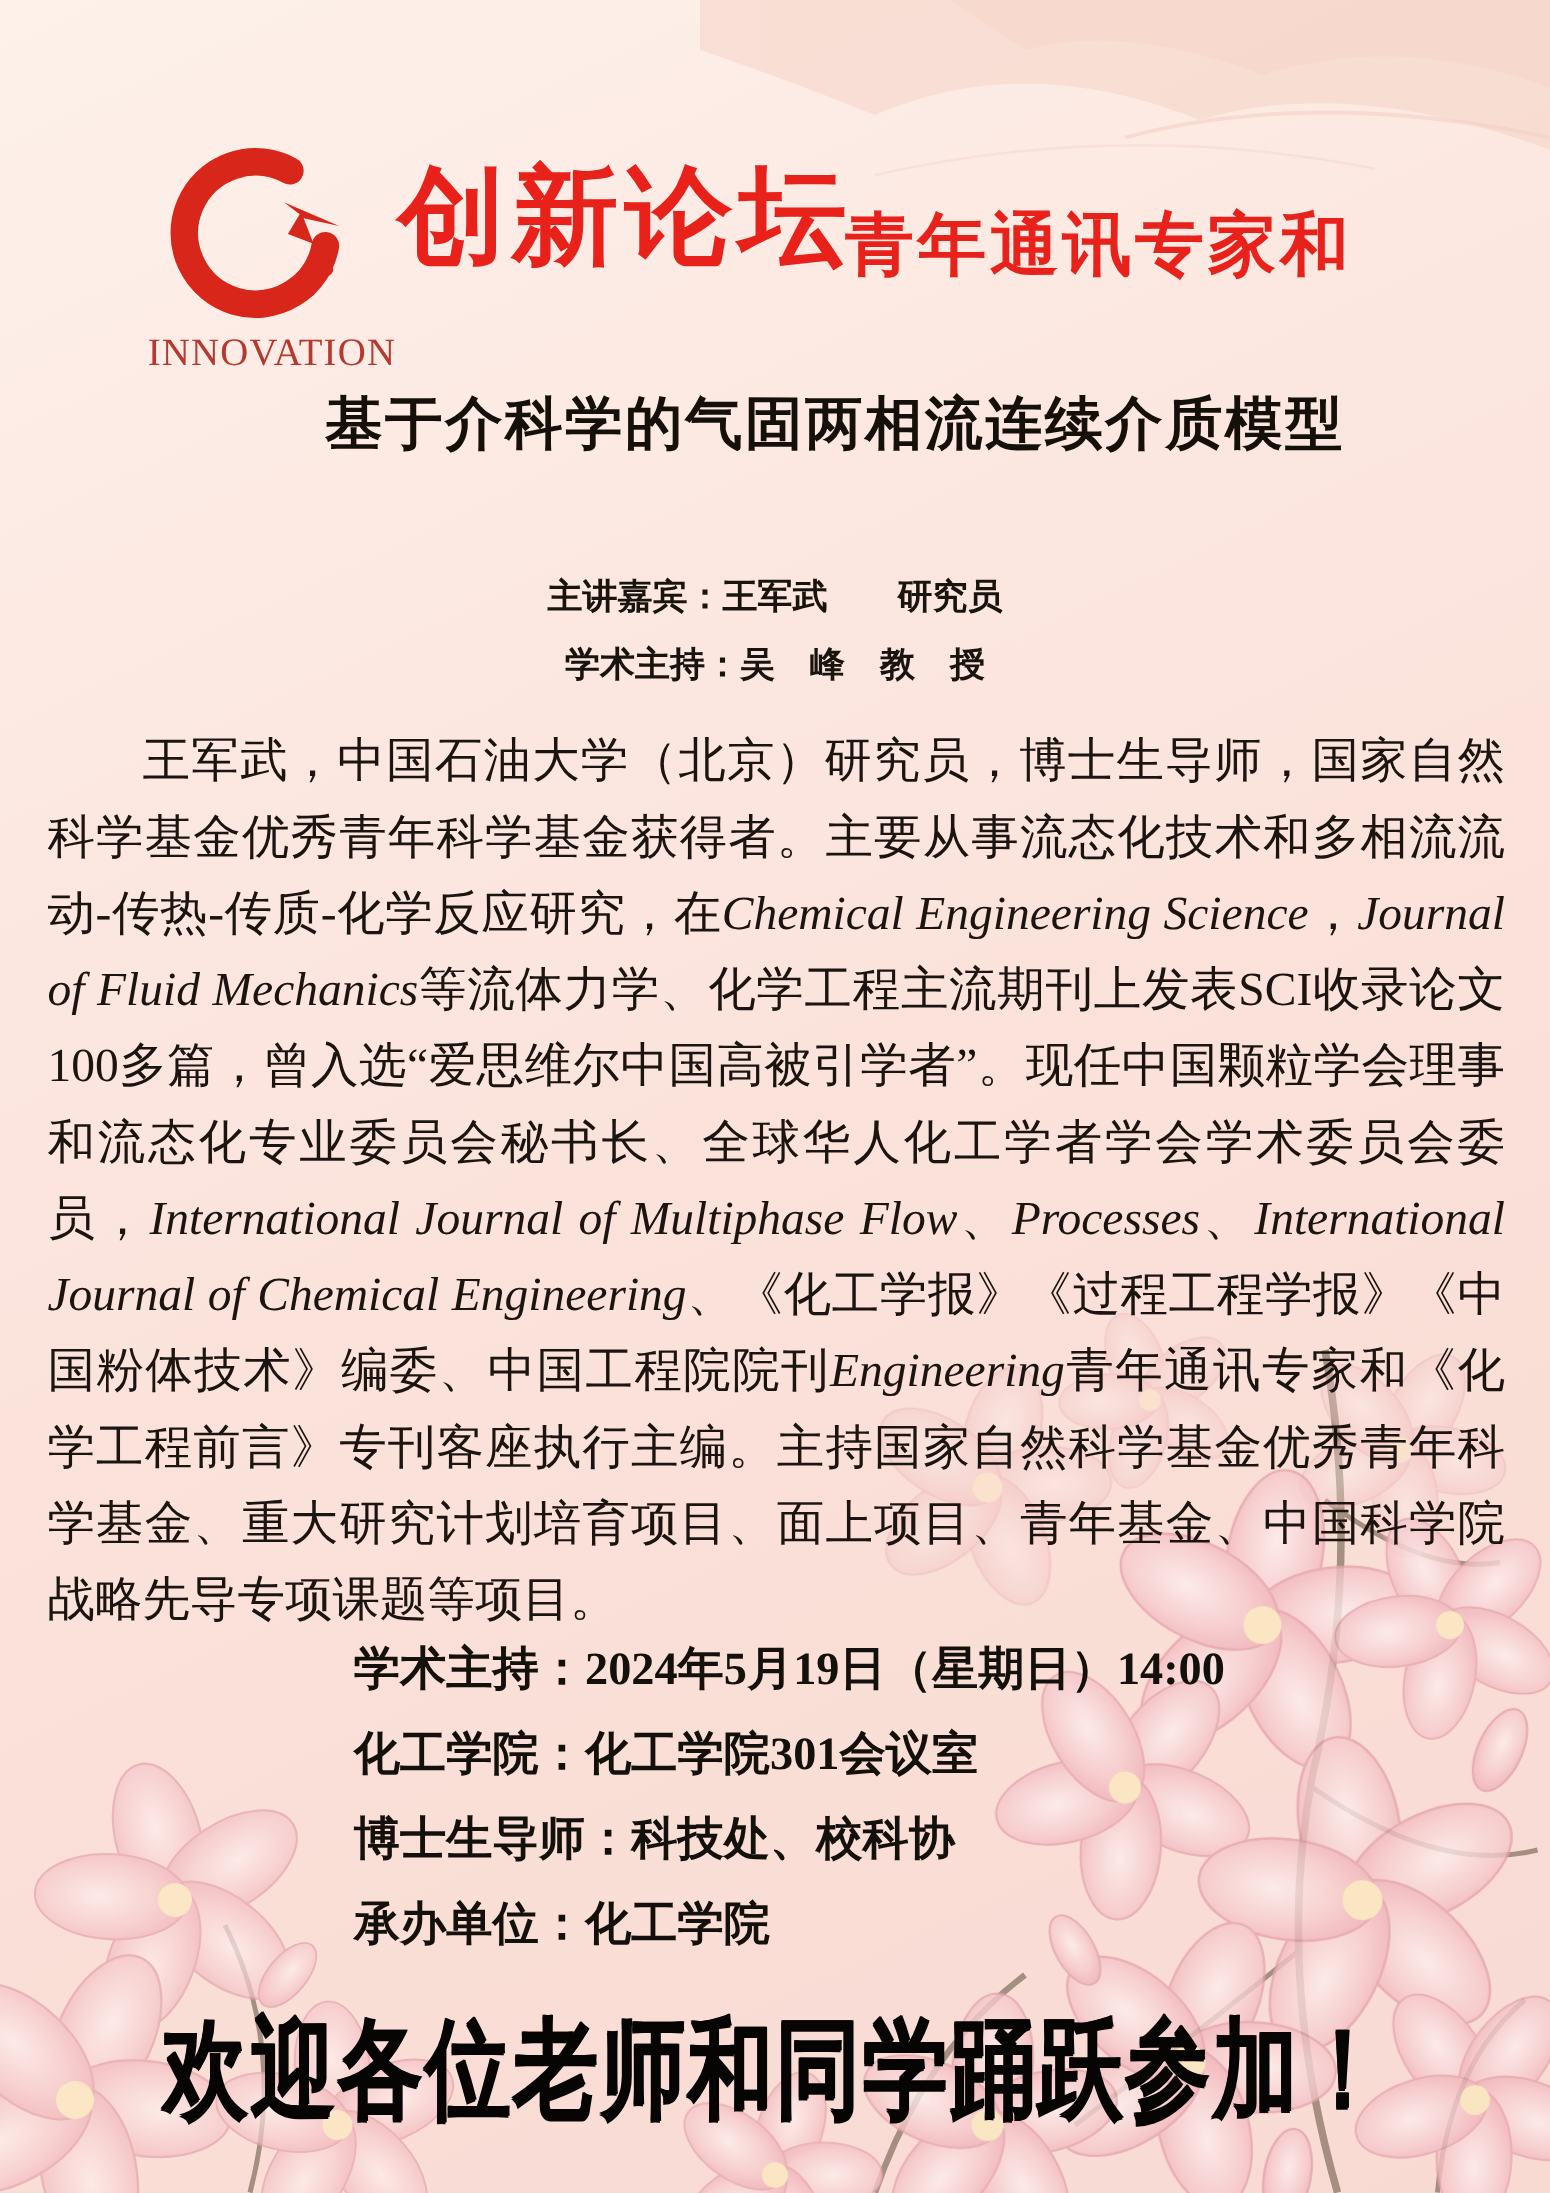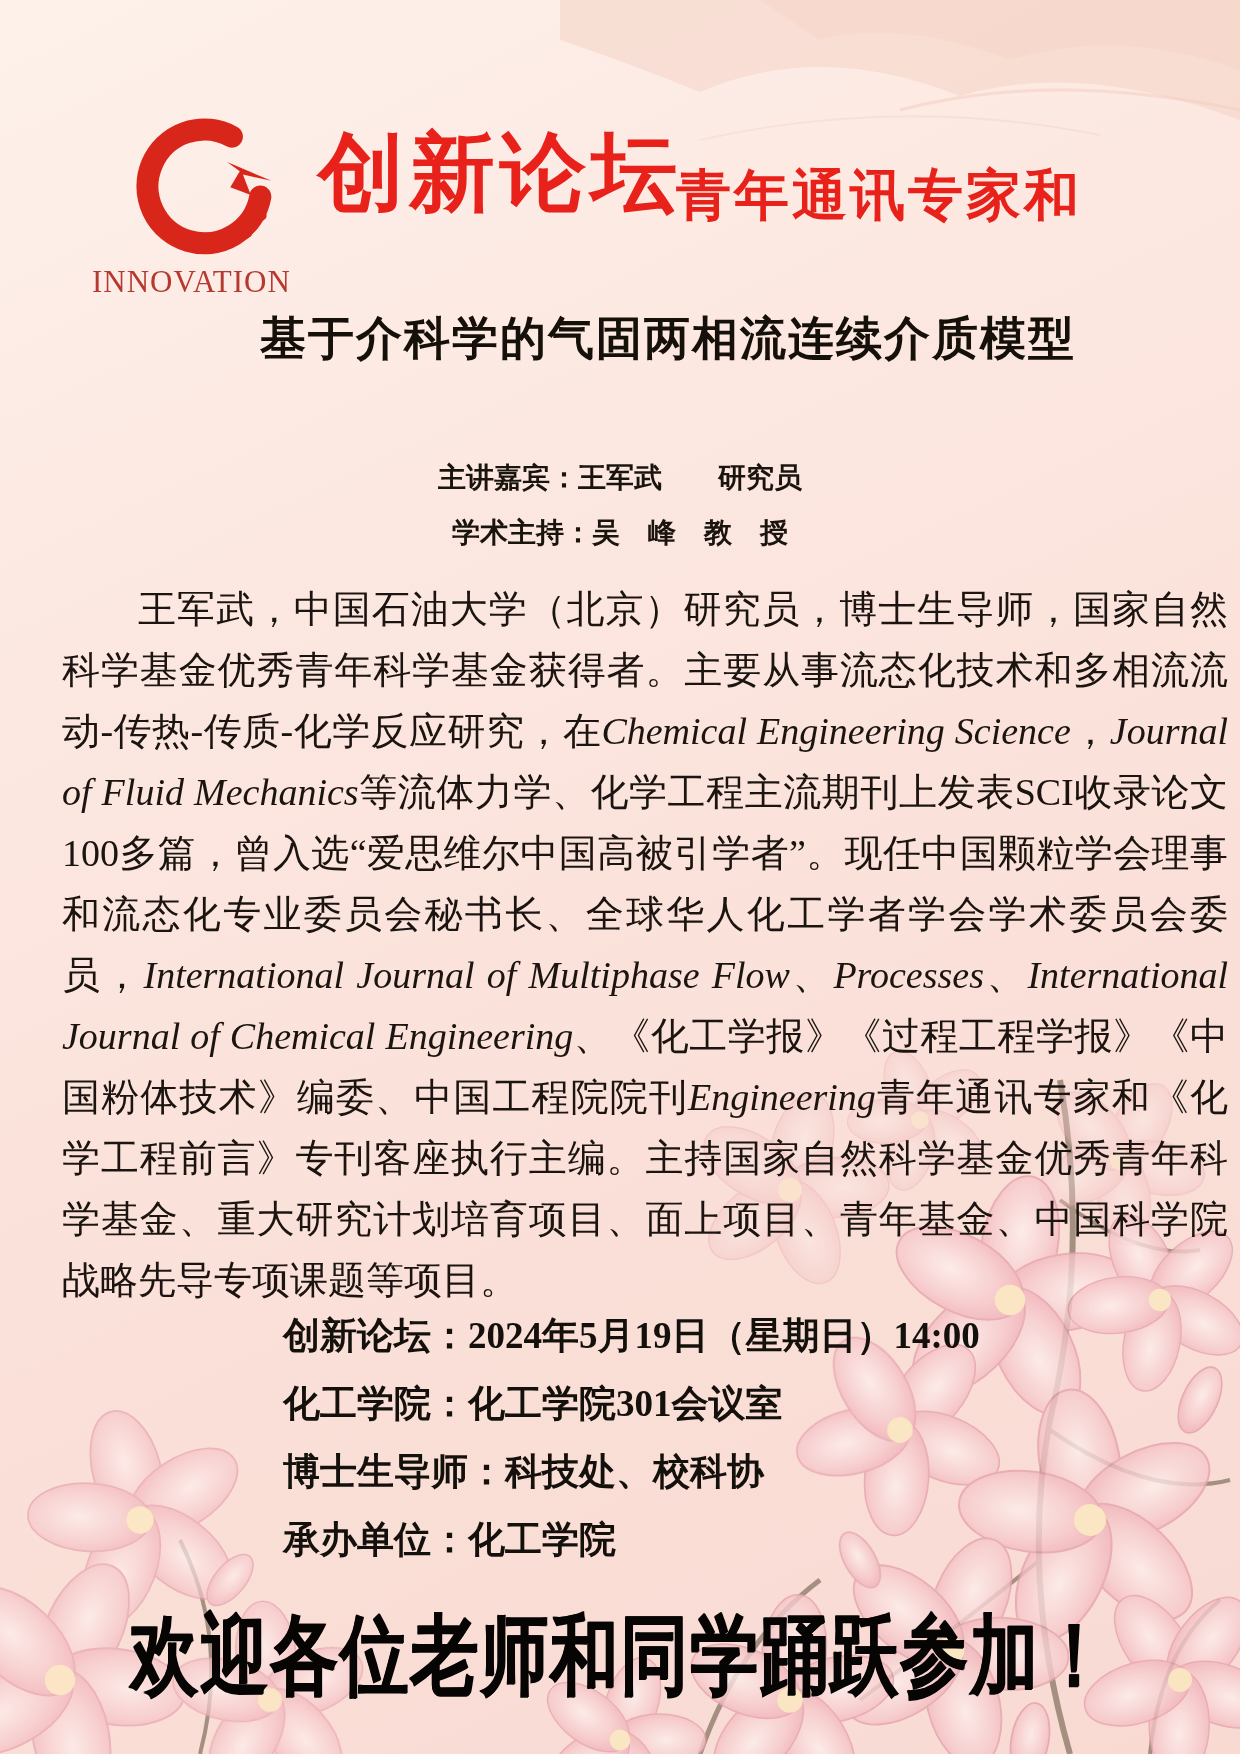--- a/index.html
+++ b/index.html
@@ -3,35 +3,35 @@
 <meta charset="utf-8">
 <style>
   html,body{margin:0;padding:0;background:#e9e0dc;}
   .poster{
     position:relative;width:1240px;height:1754px;overflow:hidden;
     font-family:"Liberation Serif", serif;color:#171310;
     background:linear-gradient(155deg,#fdf1ea 0%,#fce8e1 30%,#fae0d8 62%,#f8dad3 100%);
   }
   .bg-layer{position:absolute;left:0;top:0;width:100%;height:100%;pointer-events:none;}
   
-  .logo-block{position:absolute;left:92px;top:104px;width:225px;text-align:left;}
+  .logo-block{position:absolute;left:92px;top:104px;width:225px;text-align:right;}
   .logo-icon{width:158px;height:160px;display:block;margin:0 auto;}
   .logo-wordmark{font-size:31px;letter-spacing:1px;color:#b5392e;font-family:"Liberation Serif",serif;margin-top:0px;}
   .forum-title{position:absolute;left:318px;top:130px;font-size:86px;font-weight:900;color:#e8221a;
     font-family:Liberation Serif, serif;letter-spacing:5px;line-height:1;}
   .lecture-number{position:absolute;left:676px;top:168px;font-size:55px;font-weight:bold;color:#e8221a;
     font-family:"Liberation Sans",sans-serif;letter-spacing:3px;line-height:1;}
   
   .main-title{position:absolute;left:0;top:308px;width:100%;text-align:center;
     font-size:46px;font-weight:bold;letter-spacing:2px;color:#151009;padding-left:48px;}
   .speakers{position:absolute;left:0;top:450px;width:100%;text-align:center;
     font-size:28px;font-weight:bold;line-height:55px;color:#1a140e;}
   
   .bio{position:absolute;left:38px;top:541px;width:1166px;
-    font-size:38px;line-height:61px;text-align:justify;text-indent:2em;color:#1b1410;margin-left:24px;}
+    font-size:38px;line-height:61px;text-align:justify;text-indent:2em;color:#1b1410;}
   .bio .en{font-style:italic;font-family:"Liberation Serif",serif;}
   
   .details{position:absolute;left:283px;top:1302px;font-size:37px;font-weight:bold;
     line-height:68px;color:#14100c;}
   .details .row{white-space:nowrap;}
   
   .footer-message{position:absolute;left:0;top:1598px;width:100%;text-align:center;
     font-size:68px;font-weight:900;color:#060504;letter-spacing:2px;
     transform:scaleY(1.28);transform-origin:top center;
     text-shadow:1px 0 0 #060504,0 1px 0 #060504;}
@@ -125,21 +125,21 @@
   <div class="main-title">基于介科学的气固两相流连续介质模型</div>
 
   <div class="speakers">
     <div>主讲嘉宾：王军武　　研究员</div>
     <div>学术主持：吴　峰　教　授</div>
   </div>
 
   <p class="bio"><span>王军武，中国石油大学（北京）研究员，博士生导师，国家自然科学基金优秀青年科学基金获得者。主要从事流态化技术和多相流流动-传热-传质-化学反应研究，在</span><span class="en">Chemical Engineering Science</span><span>，</span><span class="en">Journal of Fluid Mechanics</span><span>等流体力学、化学工程主流期刊上发表SCI收录论文100多篇，曾入选“爱思维尔中国高被引学者”。现任中国颗粒学会理事和流态化专业委员会秘书长、全球华人化工学者学会学术委员会委员，</span><span class="en">International Journal of Multiphase Flow</span><span>、</span><span class="en">Processes</span><span>、</span><span class="en">International Journal of Chemical Engineering</span><span>、《化工学报》《过程工程学报》《中国粉体技术》编委、中国工程院院刊</span><span class="en">Engineering</span><span>青年通讯专家和《化学工程前言》专刊客座执行主编。主持国家自然科学基金优秀青年科学基金、重大研究计划培育项目、面上项目、青年基金、中国科学院战略先导专项课题等项目。</span></p>
 
   <div class="details">
-    <div class="row"><span>创新论坛：</span><span>2024年5月19日（星期日）14:00</span></div>
+    <div class="row"><span>学术主持：</span><span>2024年5月19日（星期日）14:00</span></div>
     <div class="row"><span>化工学院：</span><span>化工学院301会议室</span></div>
     <div class="row"><span>博士生导师：</span><span>科技处、校科协</span></div>
     <div class="row"><span>承办单位：</span><span>化工学院</span></div>
   </div>
 
   <div class="footer-message">欢迎各位老师和同学踊跃参加！</div>
 
 </div>
 
 </body></html>

